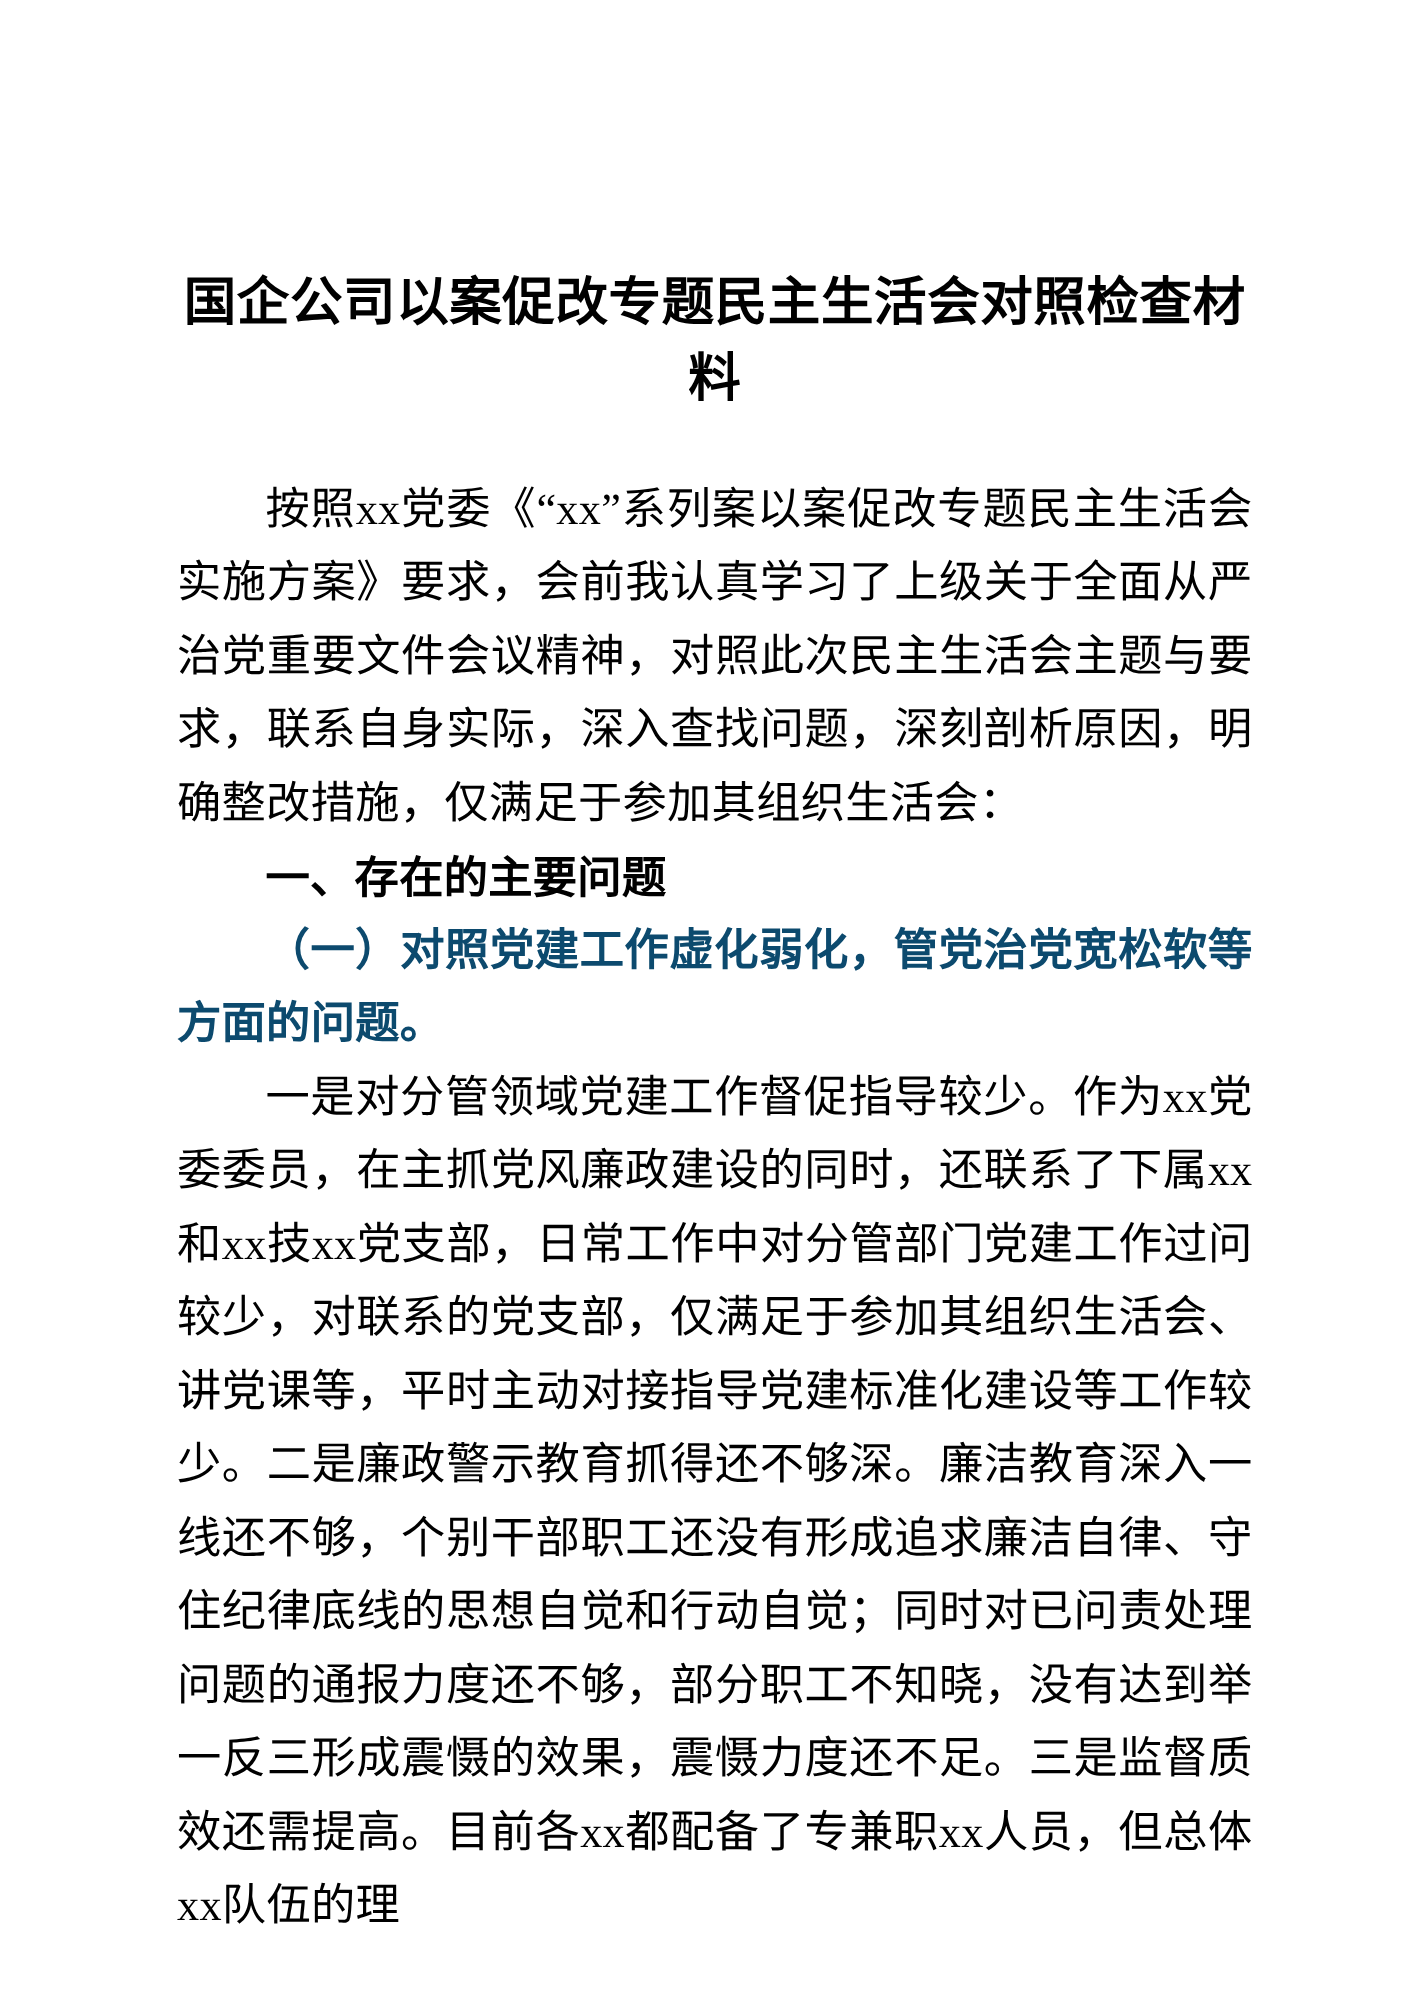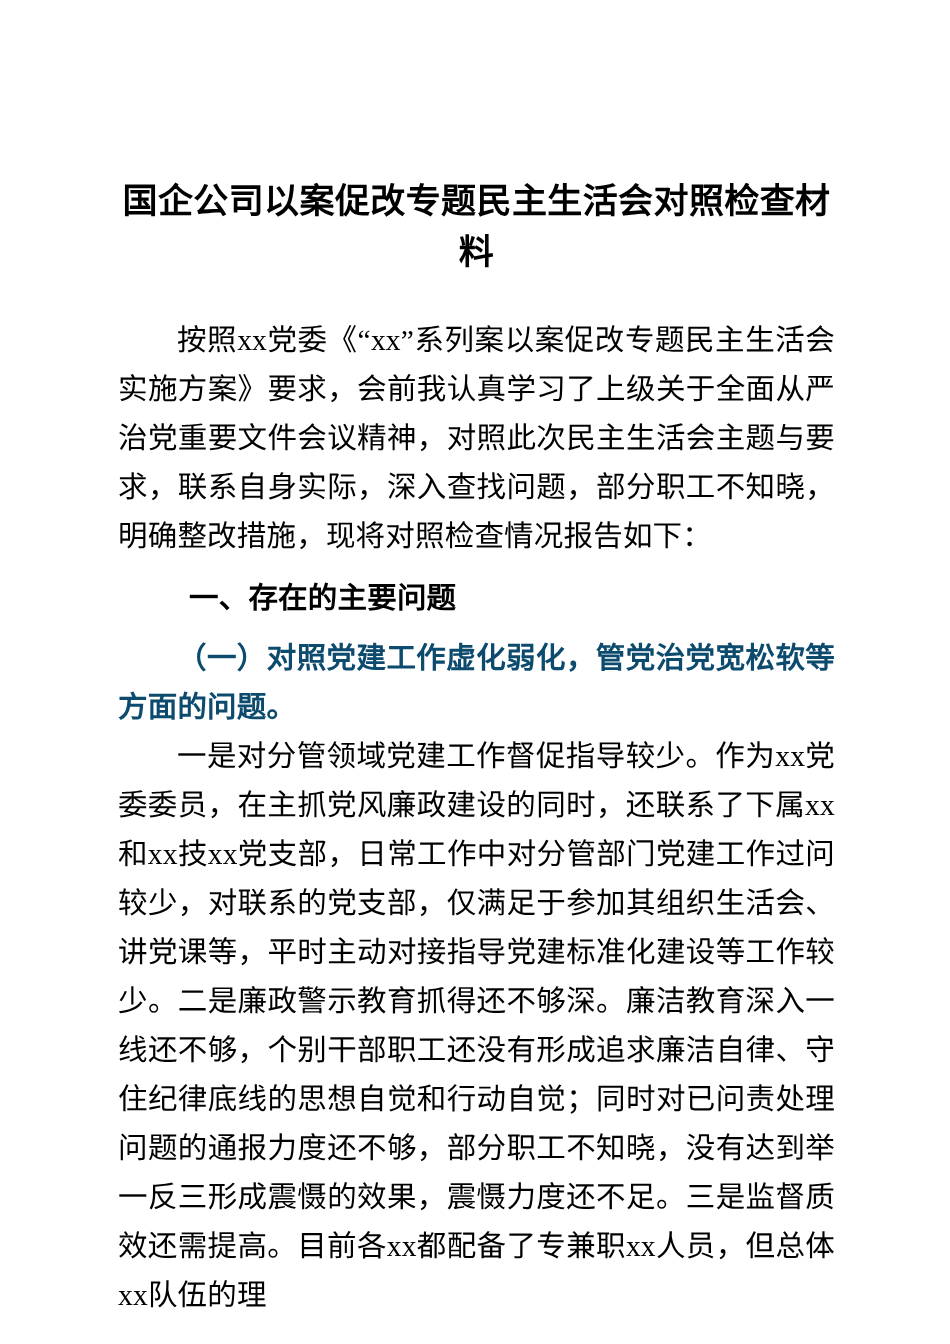--- a/index.html
+++ b/index.html
@@ -59,21 +59,21 @@
     color: #000;
   }
 
   
   .para--first {
     margin-top: 38px;
   }
 
   
   .heading-1 {
-    margin: 12px;
+    margin: 0;
     font-family: "Liberation Sans", "DejaVu Sans", sans-serif;
     font-weight: bold;
     font-size: 29.5px;
     line-height: 49px;
     text-indent: 2em;
     letter-spacing: 0.2px;
     color: #000;
   }
 
   
@@ -90,21 +90,21 @@
   }
 </style>
 </head>
 <body>
 
 <div class="page">
   <div class="content">
 
     <h1 class="doc-title">国企公司以案促改专题民主生活会对照检查材料</h1>
 
-    <p class="para para--first">按照xx党委《“xx”系列案以案促改专题民主生活会实施方案》要求，会前我认真学习了上级关于全面从严治党重要文件会议精神，对照此次民主生活会主题与要求，联系自身实际，深入查找问题，部分职工不知晓，明确整改措施，现将对照检查情况报告如下：</p>
+    <p class="para para--first">按照xx党委《“xx”系列案以案促改专题民主生活会实施方案》要求，会前我认真学习了上级关于全面从严治党重要文件会议精神，对照此次民主生活会主题与要求，联系自身实际，深入查找问题，深刻剖析原因，明确整改措施，仅满足于参加其组织生活会：</p>
 
     <h2 class="heading-1">一、存在的主要问题</h2>
 
     <h3 class="heading-2">（一）对照党建工作虚化弱化，管党治党宽松软等方面的问题。</h3>
 
     <p class="para">一是对分管领域党建工作督促指导较少。作为xx党委委员，在主抓党风廉政建设的同时，还联系了下属xx和xx技xx党支部，日常工作中对分管部门党建工作过问较少，对联系的党支部，仅满足于参加其组织生活会、讲党课等，平时主动对接指导党建标准化建设等工作较少。二是廉政警示教育抓得还不够深。廉洁教育深入一线还不够，个别干部职工还没有形成追求廉洁自律、守住纪律底线的思想自觉和行动自觉；同时对已问责处理问题的通报力度还不够，部分职工不知晓，没有达到举一反三形成震慑的效果，震慑力度还不足。三是监督质效还需提高。目前各xx都配备了专兼职xx人员，但总体xx队伍的理</p>
 
   </div>
 </div>
 

